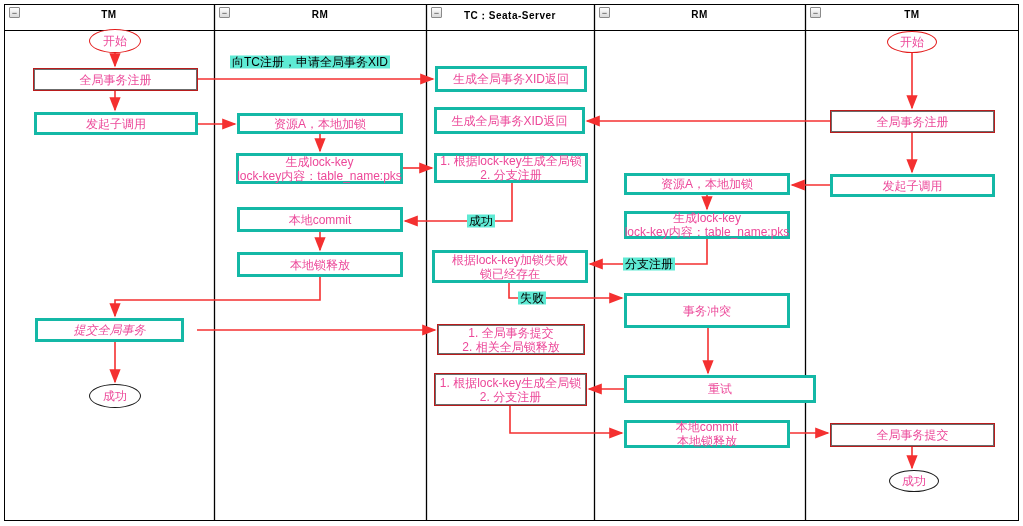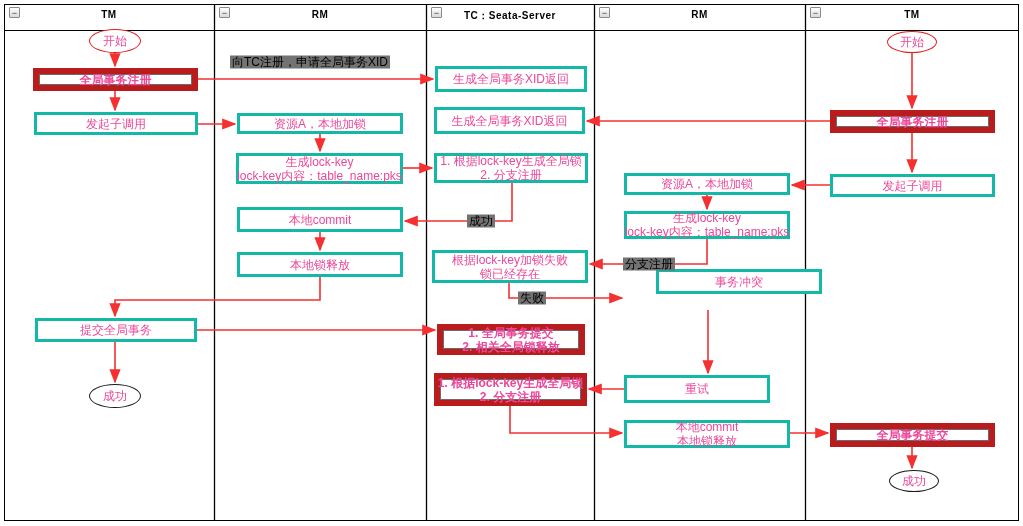--- a/index.html
+++ b/index.html
@@ -9,24 +9,24 @@
   .lane-label{position:absolute;top:9px;font-size:10px;font-weight:bold;color:#000;
               text-align:center;letter-spacing:.5px;}
   .collapse{position:absolute;top:7px;width:11px;height:11px;box-sizing:border-box;
             border:1px solid #8a8a8a;background:linear-gradient(#ffffff,#d9d9d9);
             font-size:9px;line-height:8px;text-align:center;color:#333;cursor:pointer;
             border-radius:1px;padding:0;}
   .node{position:absolute;display:flex;flex-direction:column;justify-content:center;
         align-items:center;background:#fff;font-size:12px;line-height:14px;color:#ec4899;
         text-align:center;box-sizing:border-box;white-space:nowrap;}
   .node.rect{border:3px solid #14b8a6;}
-  .node.rect.selected{border:6px solid #b91c1c;box-shadow:inset 0 0 0 1px #6b6b6b;font-weight:bold;}
+  .node.rect.selected{border:1px solid #b91c1c;box-shadow:inset 0 0 0 1px #6b6b6b;}
   .node.ellipse{border-radius:50%;border:1.5px solid #1a1a1a;}
   .node.ellipse.red{border-color:#e31b1b;}
-  .edge-label{position:absolute;transform:translate(-50%,-50%);background:#737373;
+  .edge-label{position:absolute;transform:translate(-50%,-50%);background:#5eead4;
               font-size:12px;line-height:13px;color:#000;padding:0 2px;white-space:nowrap;}
 </style>
 </head>
 <body>
 
 <div id="canvas">
   <svg id="wires">
       <defs>
         <marker id="ah" markerWidth="9" markerHeight="7" refX="8" refY="3.5" orient="auto">
           <path d="M0,0 L9,3.5 L0,7 z" fill="#f43030"></path>
@@ -77,21 +77,21 @@
   <div id="nodes">
       <div class="node ellipse red" style="left: 89px; top: 29px; width: 52px; height: 24px;">
         <span>开始</span>
       </div>
       <div class="node rect selected" style="left: 33px; top: 68px; width: 165px; height: 23px;">
         <span>全局事务注册</span>
       </div>
       <div class="node rect" style="left: 34px; top: 112px; width: 164px; height: 23px;">
         <span>发起子调用</span>
       </div>
-      <div class="node rect" style="left: 35px; top: 318px; width: 162px; height: 24px;">
+      <div class="node rect" style="left: 35px; top: 318px; width: 149px; height: 24px; font-style: italic;">
         <span>提交全局事务</span>
       </div>
       <div class="node ellipse" style="left: 89px; top: 384px; width: 52px; height: 24px;">
         <span>成功</span>
       </div>
       <div class="node rect" style="left: 237px; top: 113px; width: 166px; height: 21px;">
         <span>资源A，本地加锁</span>
       </div>
       <div class="node rect" style="left: 236px; top: 153px; width: 167px; height: 31px;">
         <span>生成lock-key</span>
@@ -125,24 +125,24 @@
         <span>1. 根据lock-key生成全局锁</span>
         <span>2. 分支注册</span>
       </div>
       <div class="node rect" style="left: 624px; top: 173px; width: 166px; height: 22px;">
         <span>资源A，本地加锁</span>
       </div>
       <div class="node rect" style="left: 624px; top: 211px; width: 166px; height: 28px;">
         <span>生成lock-key</span>
         <span>lock-key内容：table_name:pks</span>
       </div>
-      <div class="node rect" style="left: 624px; top: 269px; width: 166px; height: 25px; margin-left: 32px;">
+      <div class="node rect" style="left: 624px; top: 293px; width: 166px; height: 35px;">
         <span>事务冲突</span>
       </div>
-      <div class="node rect" style="left: 624px; top: 375px; width: 146px; height: 28px;">
+      <div class="node rect" style="left: 624px; top: 375px; width: 192px; height: 28px;">
         <span>重试</span>
       </div>
       <div class="node rect" style="left: 624px; top: 420px; width: 166px; height: 28px;">
         <span>本地commit</span>
         <span>本地锁释放</span>
       </div>
       <div class="node ellipse red" style="left: 887px; top: 31px; width: 50px; height: 22px;">
         <span>开始</span>
       </div>
       <div class="node rect selected" style="left: 830px; top: 110px; width: 165px; height: 23px;">

